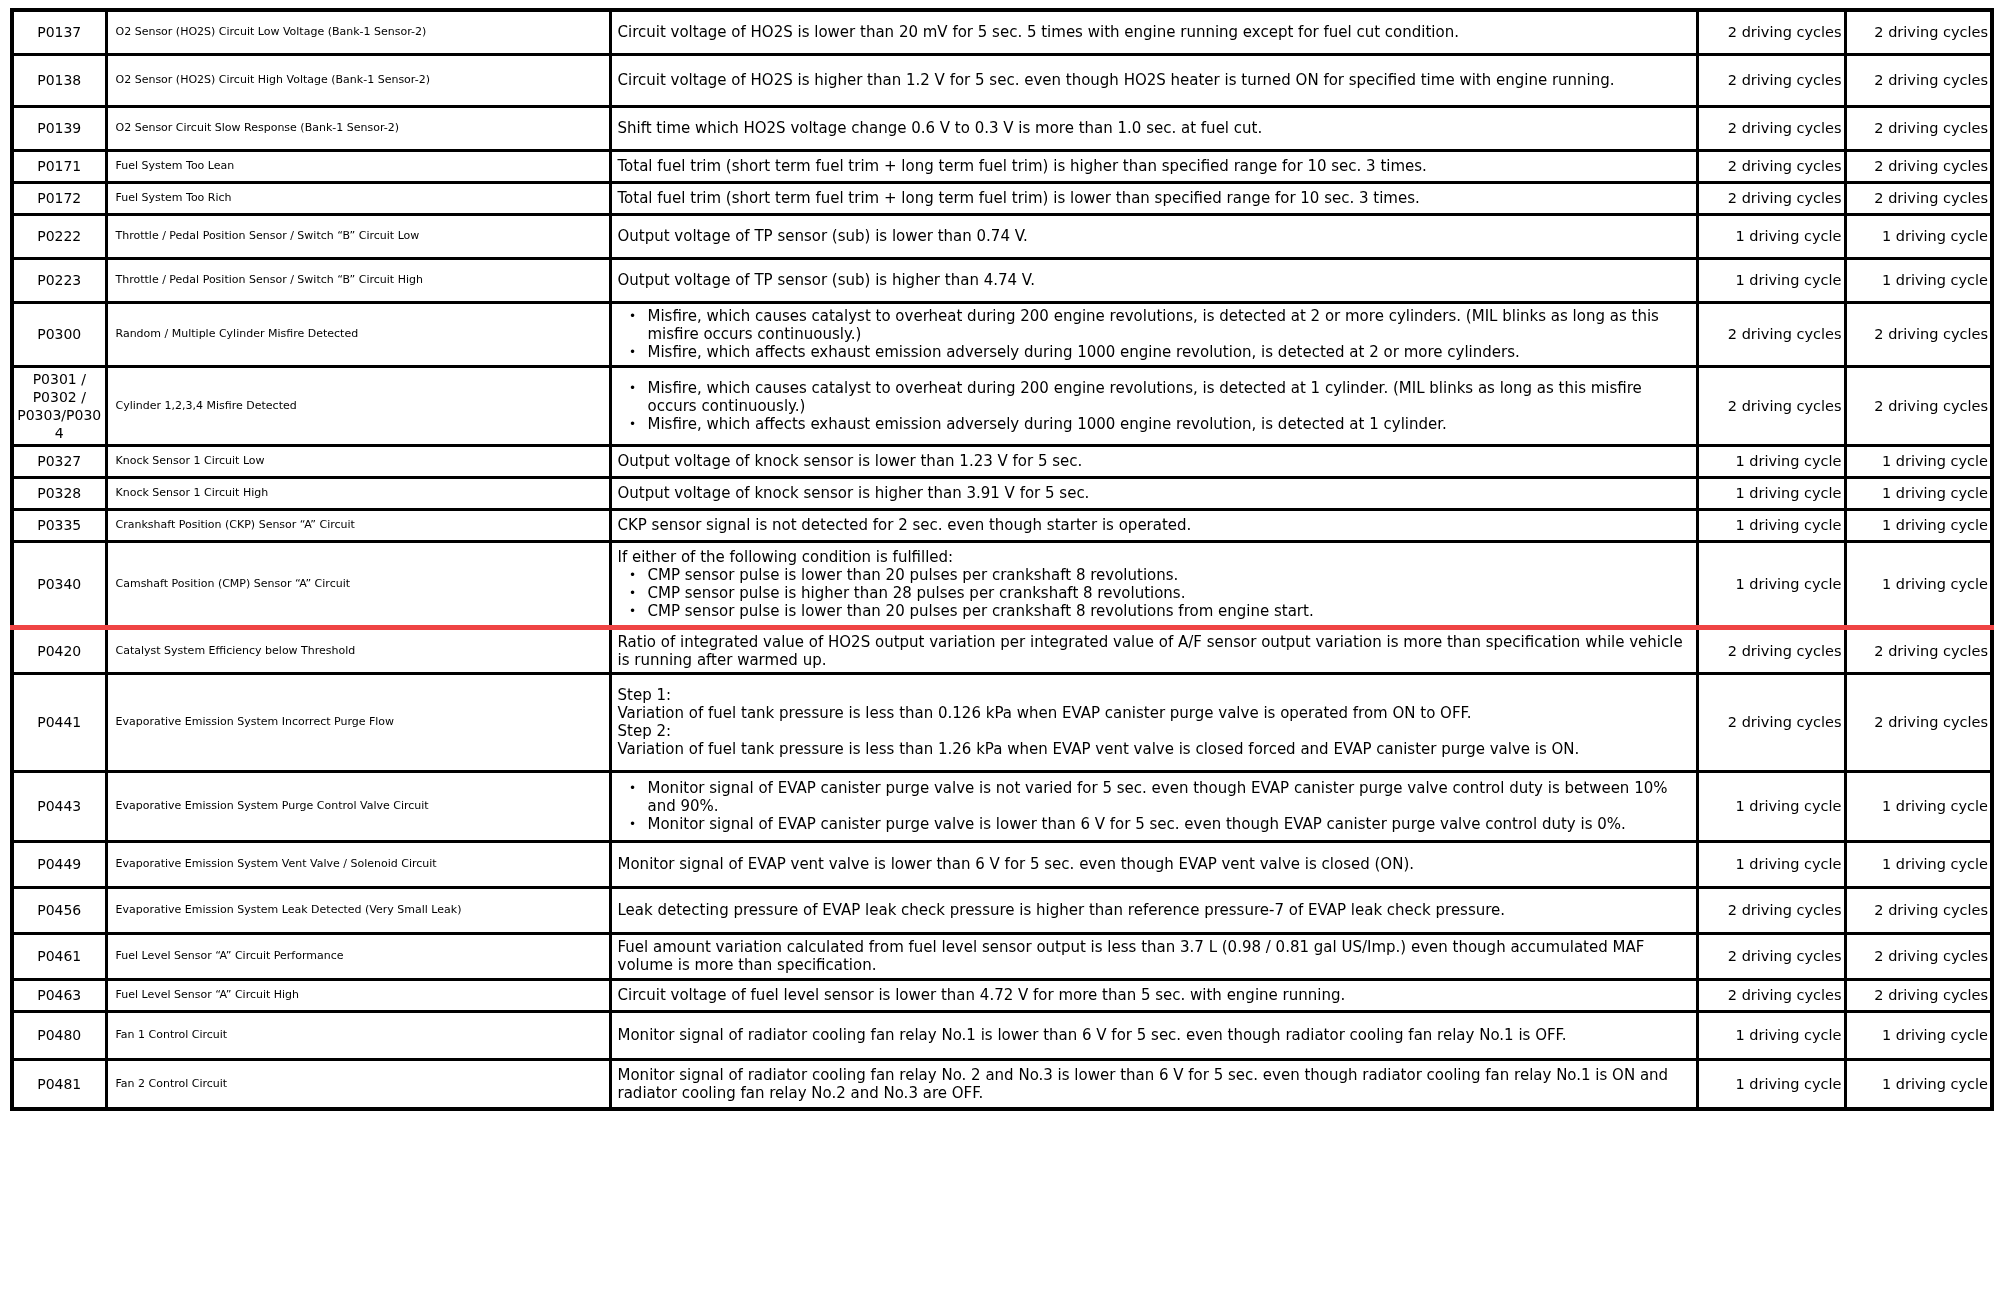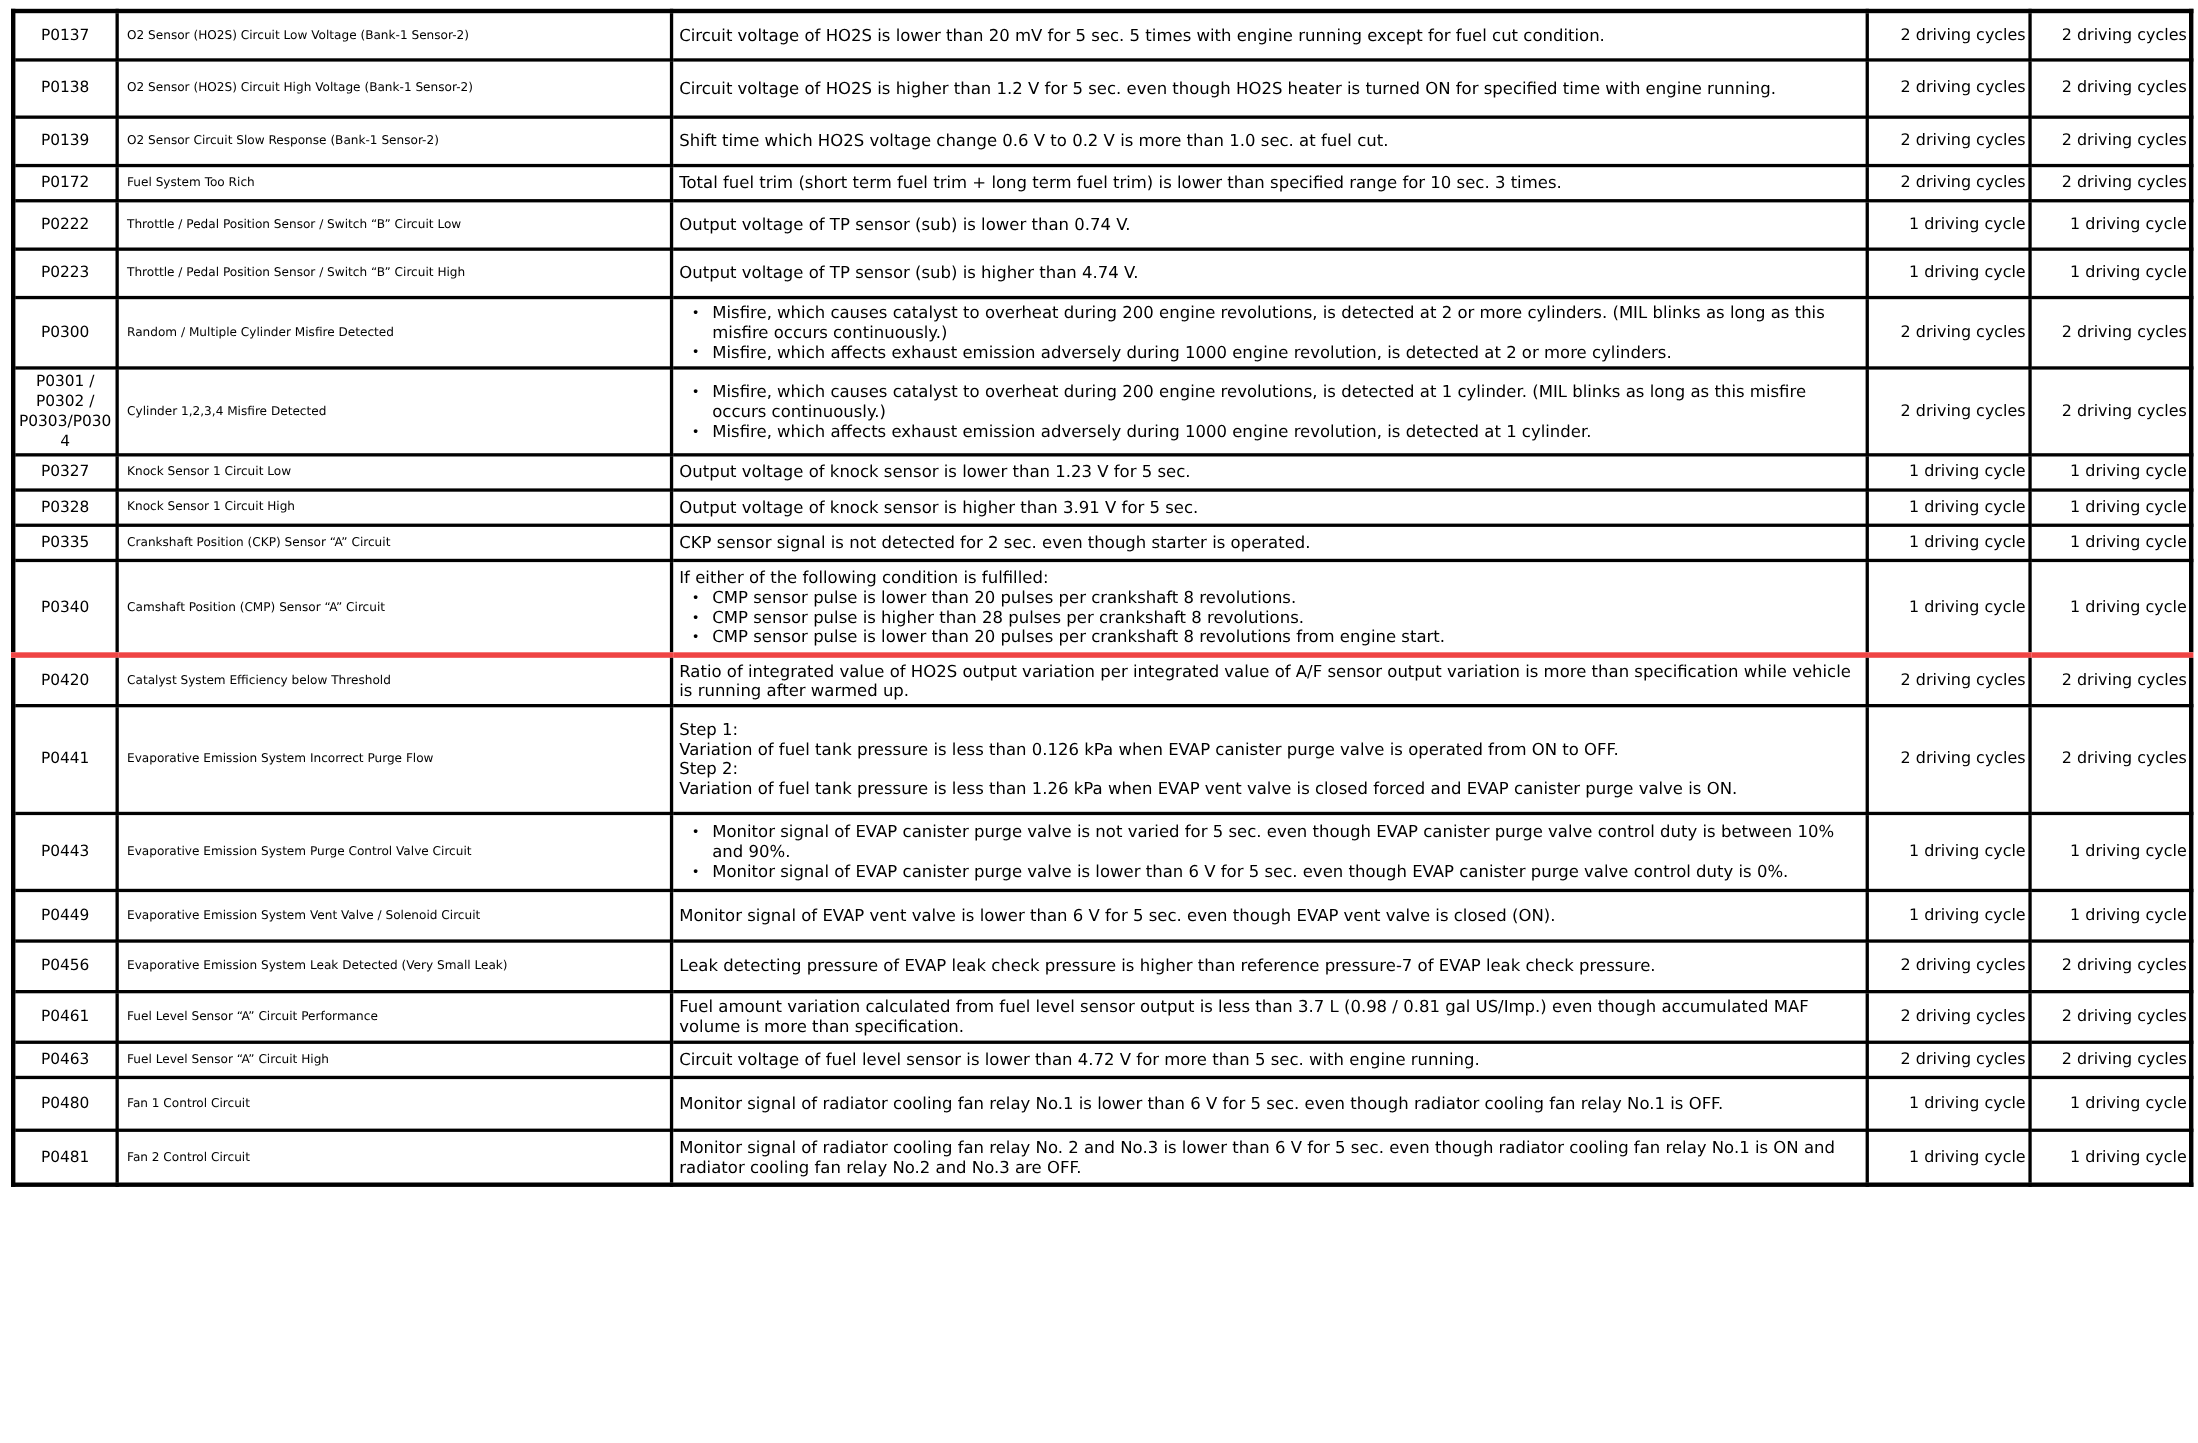--- a/index.html
+++ b/index.html
@@ -76,21 +76,30 @@
           <td class="cond">
             <div class="para">Circuit voltage of HO2S is higher than 1.2 V for 5 sec. even though HO2S heater is turned ON for specified time with engine running.</div>
           </td>
           <td class="cycles">2 driving cycles</td>
           <td class="cycles">2 driving cycles</td>
         </tr>
         <tr style="height: 44px;">
           <td class="code">P0139</td>
           <td class="name">O2 Sensor Circuit Slow Response (Bank-1 Sensor-2)</td>
           <td class="cond">
-            <div class="para">Shift time which HO2S voltage change 0.6 V to 0.2 V is more than 1.0 sec. at fuel cut.</div>
+            <div class="para">Shift time which HO2S voltage change 0.6 V to 0.3 V is more than 1.0 sec. at fuel cut.</div>
+          </td>
+          <td class="cycles">2 driving cycles</td>
+          <td class="cycles">2 driving cycles</td>
+        </tr>
+        <tr style="height: 32px;">
+          <td class="code">P0171</td>
+          <td class="name">Fuel System Too Lean</td>
+          <td class="cond">
+            <div class="para">Total fuel trim (short term fuel trim + long term fuel trim) is higher than specified range for 10 sec. 3 times.</div>
           </td>
           <td class="cycles">2 driving cycles</td>
           <td class="cycles">2 driving cycles</td>
         </tr>
         <tr style="height: 32px;">
           <td class="code">P0172</td>
           <td class="name">Fuel System Too Rich</td>
           <td class="cond">
             <div class="para">Total fuel trim (short term fuel trim + long term fuel trim) is lower than specified range for 10 sec. 3 times.</div>
           </td>

